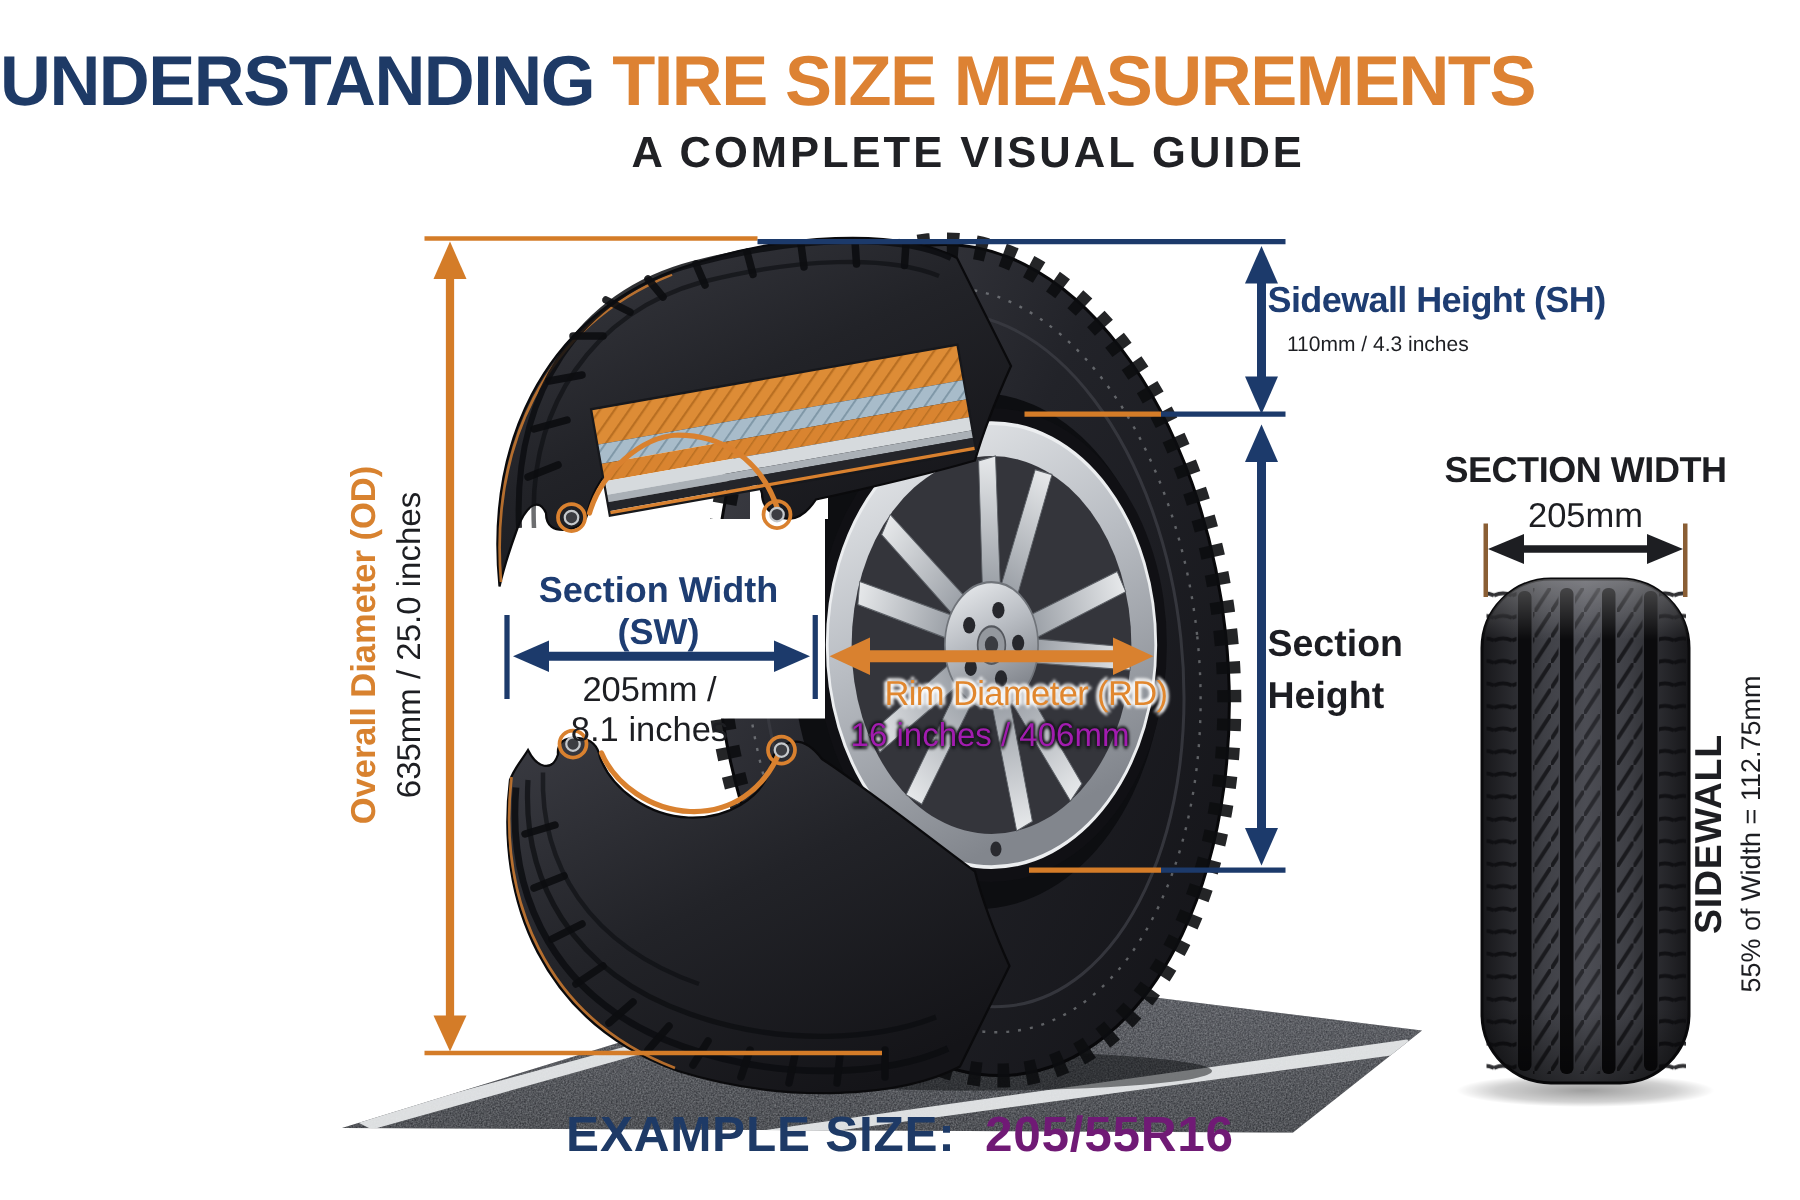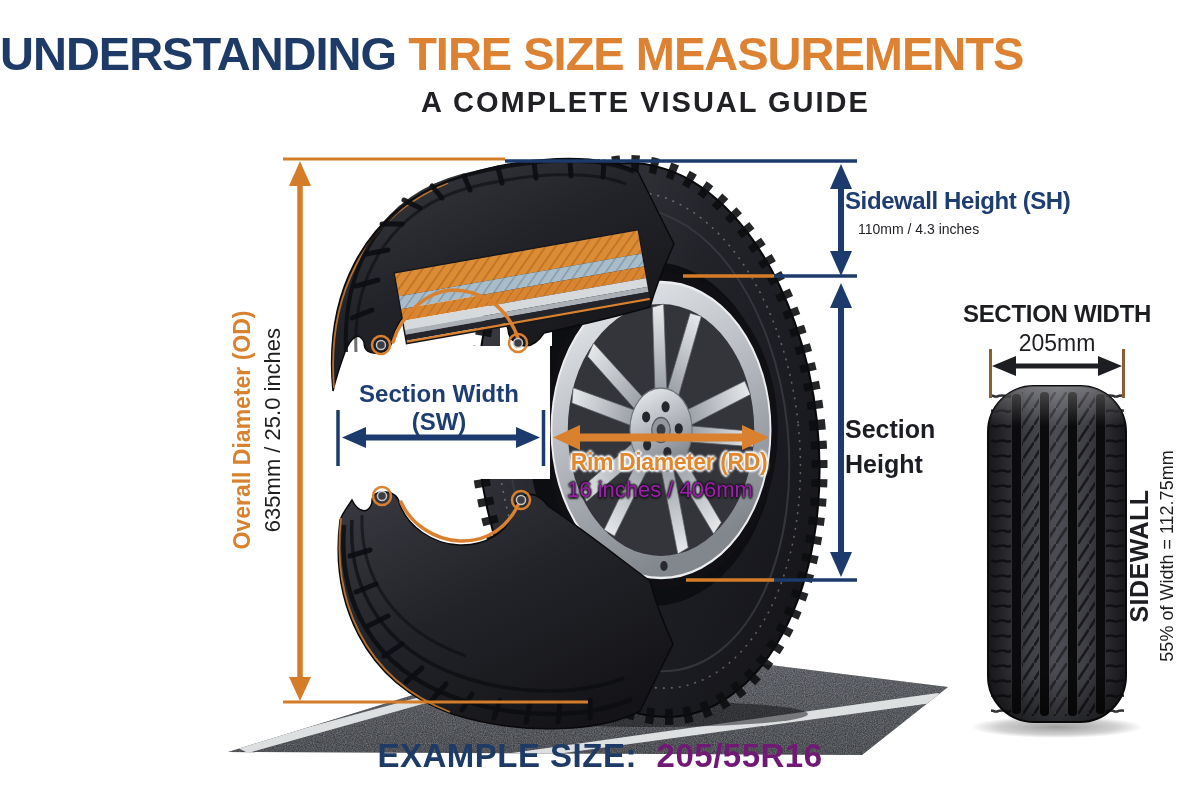--- a/index.html
+++ b/index.html
@@ -26,21 +26,21 @@
   .od-wrap{left:90px;top:398px;width:336px;height:64px;}
   .od-label{font-size:23px;font-weight:800;color:#d8822f;line-height:32px;white-space:nowrap;}
   .od-value{font-size:22px;color:#1d1e22;line-height:30px;white-space:nowrap;}
   
   .sh-label{left:845px;top:187px;font-size:24px;font-weight:800;color:#1e3d72;letter-spacing:-0.4px;white-space:nowrap;}
   .sh-value{left:858px;top:221px;font-size:14px;color:#1d1e22;white-space:nowrap;}
   .sech-label{left:845px;top:412px;font-size:25px;font-weight:800;color:#1c1d22;line-height:35px;}
   
   .sw-label{left:336px;top:380px;width:206px;font-size:24px;font-weight:800;color:#1e3d72;line-height:28px;text-align:center;}
   .sw-value{left:338px;top:446px;width:190px;font-size:23px;color:#1d1e22;line-height:27px;text-align:center;}
-  .rd-label{left:553px;top:449px;width:232px;font-size:23px;font-weight:700;color:#e1872e;
+  .rd-label{left:568px;top:449px;width:232px;font-size:23px;font-weight:400;color:#e1872e;
     letter-spacing:-0.4px;text-align:center;white-space:nowrap;
     text-shadow:-2px 0 2px #fff,2px 0 2px #fff,0 -2px 2px #fff,0 2px 2px #fff;}
   .rd-value{left:544px;top:477px;width:232px;font-size:22px;color:#a21caf;text-align:center;white-space:nowrap;
     text-shadow:-1px 0 2px #17181c,1px 0 2px #17181c,0 -1px 2px #17181c,0 2px 2px #17181c;}
   
   .fv-title{left:938px;top:300px;width:238px;font-size:24px;font-weight:800;color:#1d1e22;letter-spacing:-0.3px;text-align:center;}
   .fv-value{left:938px;top:330px;width:238px;font-size:23px;color:#1d1e22;text-align:center;}
   .fv-side{left:1003px;top:524px;width:306px;height:64px;}
   .fv-side .l1{font-size:25px;font-weight:800;color:#1d1e22;letter-spacing:0.5px;line-height:30px;white-space:nowrap;}
   .fv-side .l2{font-size:18px;color:#1d1e22;line-height:26px;white-space:nowrap;}
@@ -343,20 +343,24 @@
 
   <div class="abs sech-label">
     <div>Section</div>
     <div>Height</div>
   </div>
 
   <div class="abs sw-label">
     <div>Section Width</div>
     <div>(SW)</div>
   </div>
+  <div class="abs sw-value">
+    <div>205mm /</div>
+    <div>8.1 inches</div>
+  </div>
 
   <div class="abs rd-label">Rim Diameter (RD)</div>
   <div class="abs rd-value">16 inches / 406mm</div>
 
   <div class="abs fv-title">SECTION WIDTH</div>
   <div class="abs fv-value">205mm</div>
 
   <div class="abs rot fv-side">
     <div class="l1">SIDEWALL</div>
     <div class="l2">55% of Width = 112.75mm</div>

